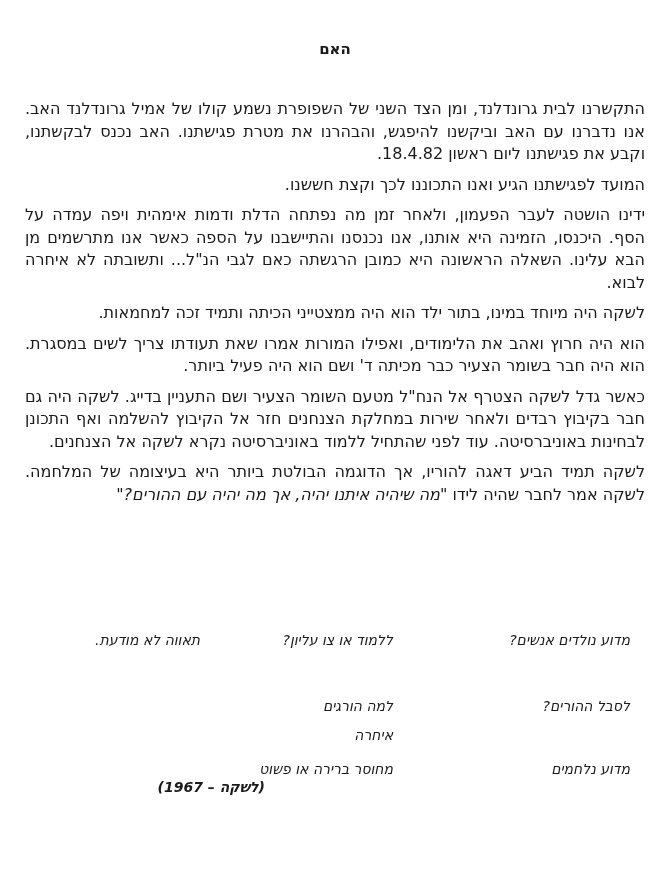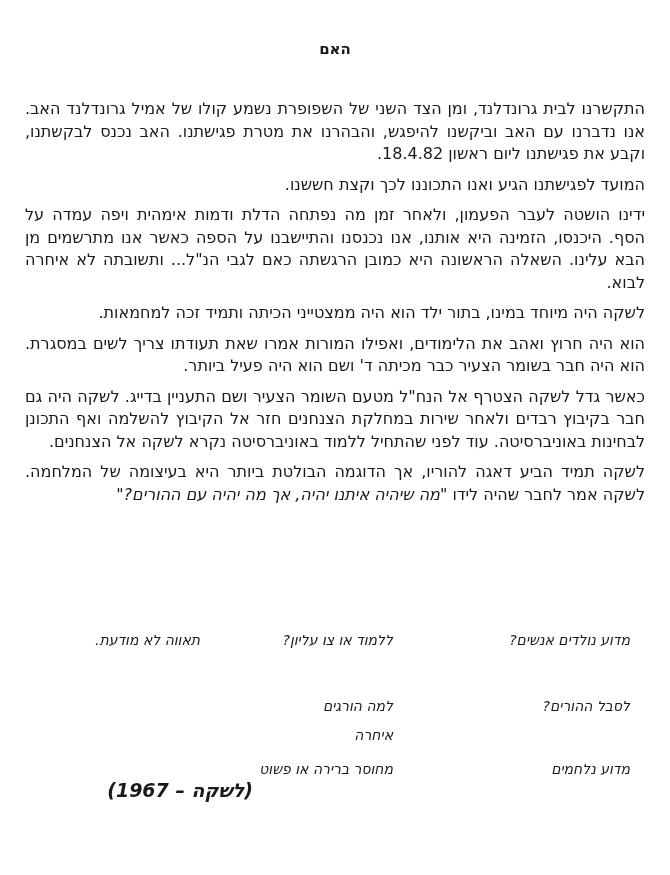--- a/index.html
+++ b/index.html
@@ -50,22 +50,22 @@
     position: absolute;
     top: 12px;
     white-space: nowrap;
   }
   .poem-cell.col-1 { right: 15px; }
   .poem-cell.col-2 { right: 252px; }
   .poem-cell.col-3 { right: 445px; }
   .poem-signature {
     position: absolute;
     top: 162px;
-    right: 392px;
-    font-size: 19px;
+    right: 380px;
+    font-size: 14px;
     font-weight: bold;
     font-style: italic;
     white-space: nowrap;
     text-align: center;
   }
 </style>
 </head>
 <body>
 
 <div class="page">

